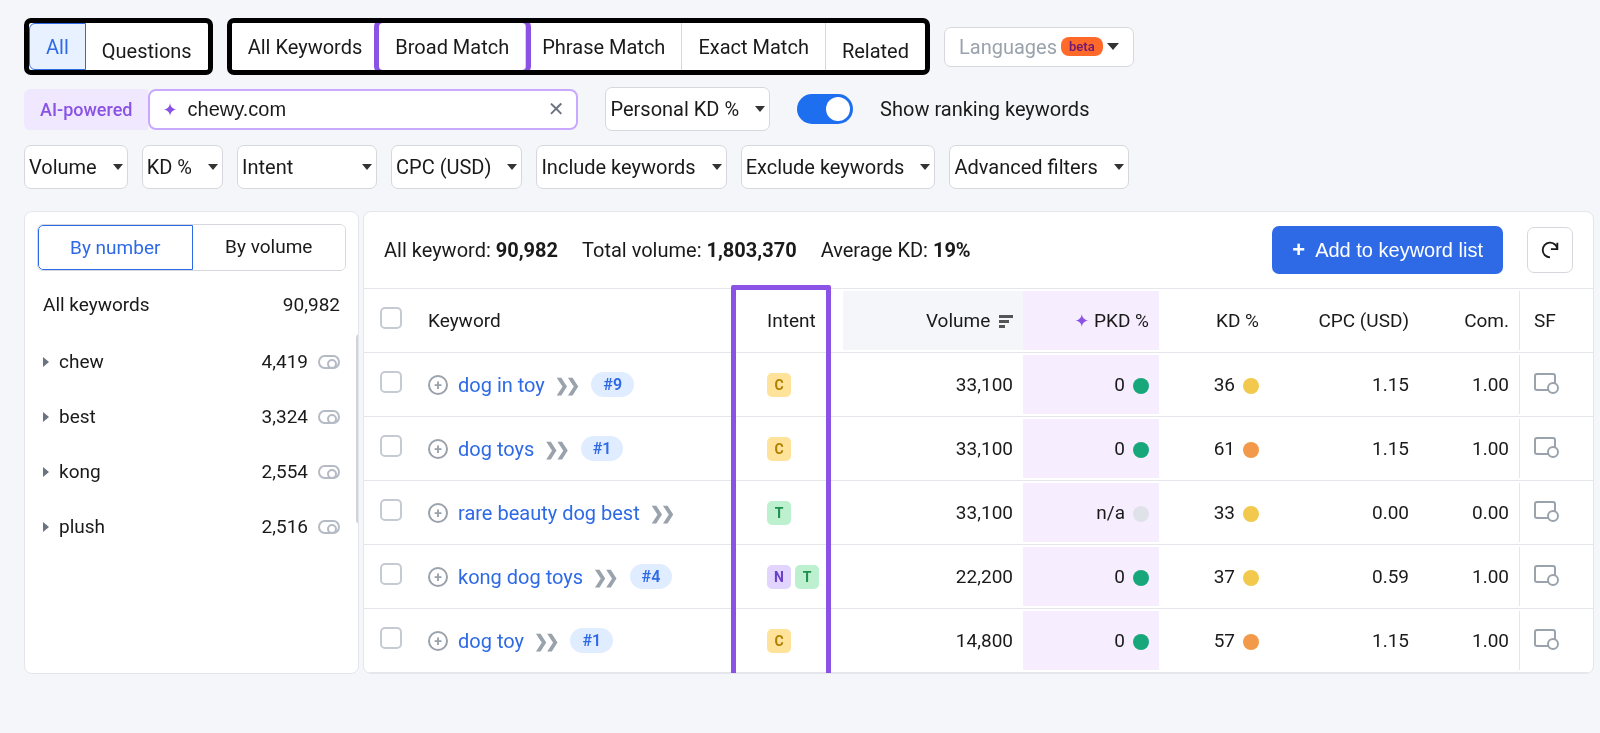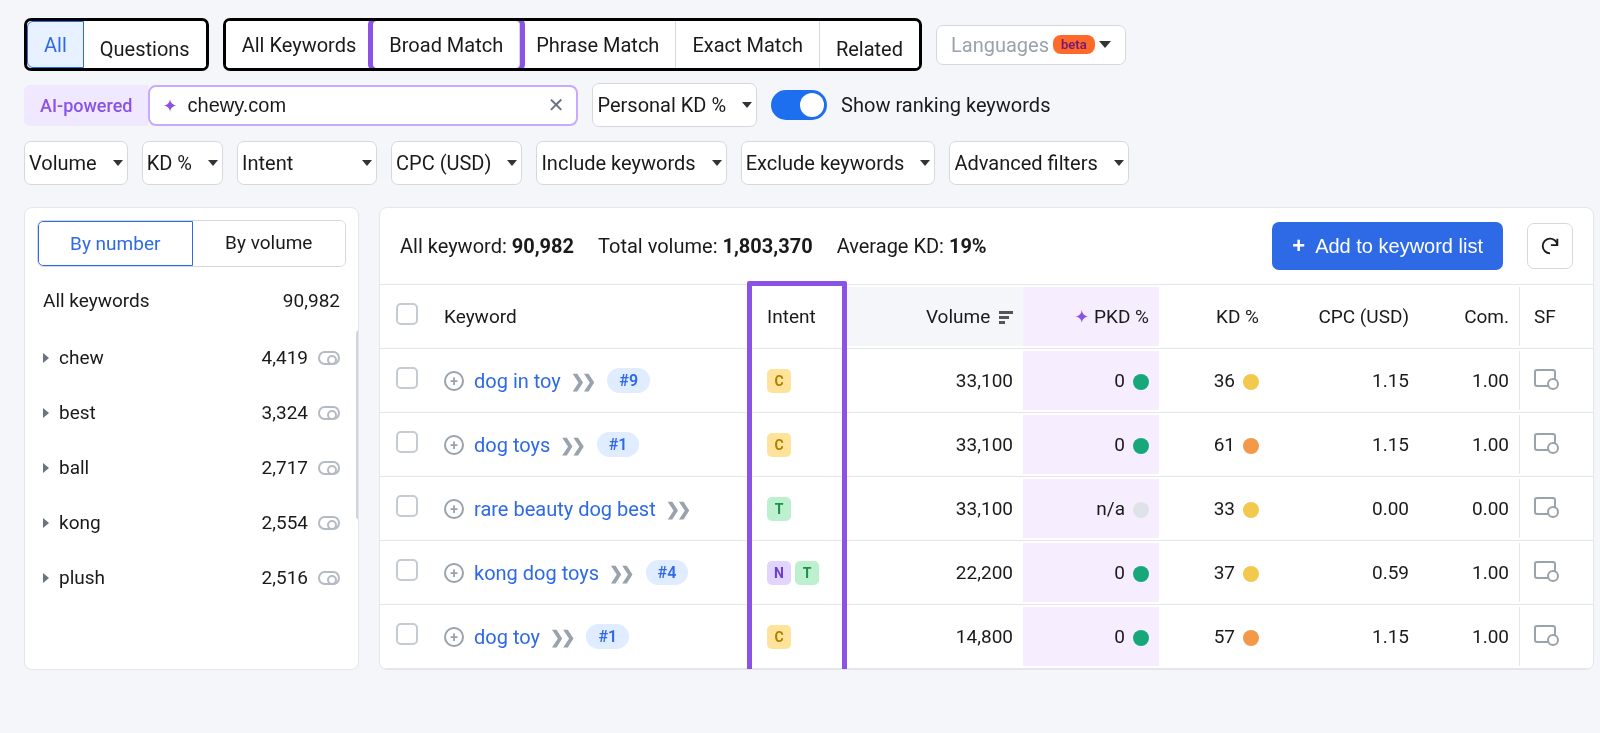--- a/index.html
+++ b/index.html
@@ -13,21 +13,21 @@
     overflow: hidden;
   }
   .toolbar1 {
     display: flex;
     gap: 14px;
     padding: 18px 24px 10px 24px;
     align-items: center;
   }
   .seg-group {
     display: flex;
-    border: 3px solid #000000;
+    border: 5px solid #000000;
     border-radius: 7px;
     overflow: hidden;
     background: #fff;
     text-align: center;
   }
   .seg-btn {
     padding: 7px 16px;
     font-size: 20px;
     border-right: 1px solid #d5d8dd;
     color: #1a1a1a;
@@ -55,21 +55,21 @@
     padding:7px 14px; cursor:pointer; font-size:20px; color:#9aa2ac;
   }
   .beta-badge {
     background:#ff6a2b; color:#701a75; font-size:13px; font-weight:600;
     padding:2px 8px; border-radius:8px;
   }
   .chev { width:0; height:0; border-left:6px solid transparent; border-right:6px solid transparent; border-top:7px solid #333; }
   .chev-sm { width:0; height:0; border-left:5px solid transparent; border-right:5px solid transparent; border-top:6px solid #333; margin-left:6px; }
 
   .toolbar2 {
-    display:flex; gap:14px; padding:2px 24px 10px 24px; align-items:center;
+    display:flex; gap:27px; padding:2px 24px 10px 24px; align-items:center;
   }
   .ai-badge {
     background:#efe8ff; color:#8a52e5; font-size:18px;
     padding:10px 16px; border-radius:6px 0 0 6px; font-weight:500;
   }
   .domain-input {
     display:flex; align-items:center; gap:10px;
     border:2px solid #c9a9ff; border-radius:8px; background:#fff;
     padding:6px 12px; width:430px;
   }
@@ -92,21 +92,21 @@
     position:absolute; right:3px; top:3px; width:24px; height:24px;
     background:#fff; border-radius:50%;
   }
   .toggle-label { font-size:20px; color:#1a1a1a; }
 
   .toolbar3 {
     display:flex; gap:14px; padding:4px 24px 14px 24px; align-items:center;
   }
 
   .main {
-    display:flex; gap:20px; padding:8px 6px 0 24px;
+    display:flex; gap:4px; padding:8px 6px 0 24px;
   }
   .sidebar {
     width:335px; border:1px solid #e4e6eb; border-radius:8px; background:#fff;
     overflow:hidden;
   }
   .side-tabs {
     display:flex; border:1px solid #d5d8dd; border-radius:6px;
     margin:12px 12px 4px 12px; overflow:hidden;
   }
   .side-tab {
@@ -295,26 +295,20 @@
     <div class="side-row">
           <span class="chv"></span>
    <span class="term">chew</span>
    <span class="cnt">4,419</span>
    <span class="eye"></span>
         </div>
         <div class="side-row">
           <span class="chv"></span>
    <span class="term">best</span>
    <span class="cnt">3,324</span>
-   <span class="eye"></span>
-        </div>
-        <div class="side-row">
-          <span class="chv"></span>
-   <span class="term">ball</span>
-   <span class="cnt">2,717</span>
    <span class="eye"></span>
         </div>
         <div class="side-row">
           <span class="chv"></span>
    <span class="term">kong</span>
    <span class="cnt">2,554</span>
    <span class="eye"></span>
         </div>
         <div class="side-row">
           <span class="chv"></span>

